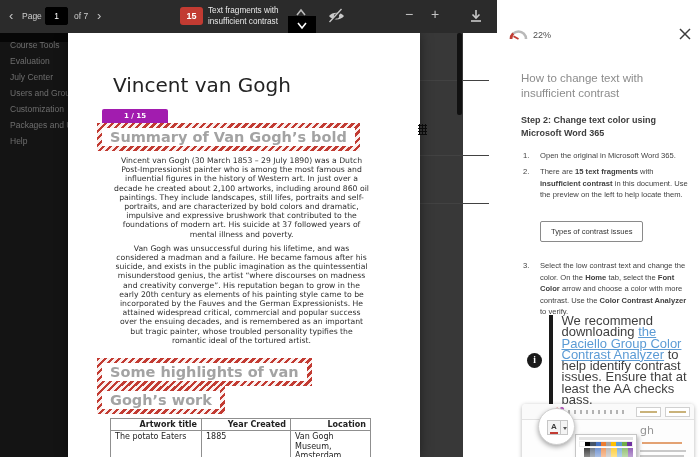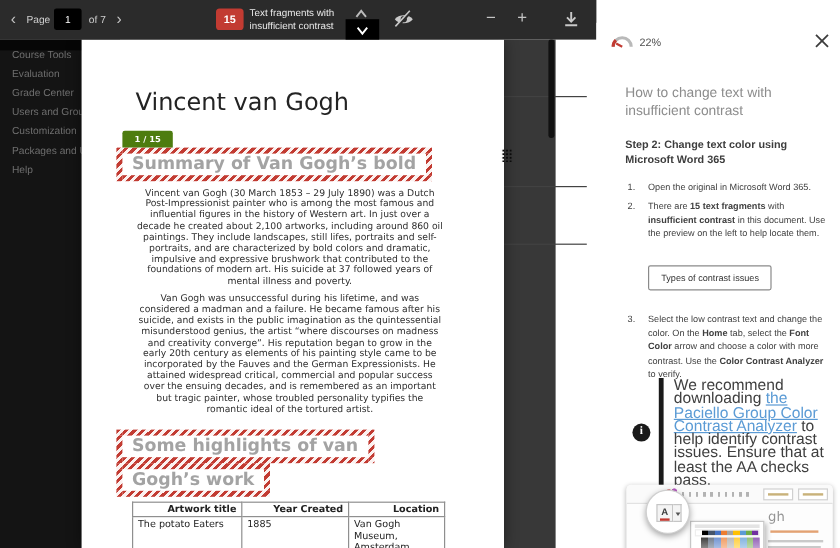--- a/index.html
+++ b/index.html
@@ -30,22 +30,22 @@
   .pv-scroll { position:absolute; right:1px; top:0; width:5px; height:424px; z-index:3; }
   .pv-thumb { width:5px; height:82px; background:#111; border-radius:2px; cursor:pointer; }
   .drag-handle { position:absolute; left:418px; top:91px; width:9px; height:11px; z-index:12; cursor:ew-resize;
                  background-image:radial-gradient(#0b0b0b 1px, transparent 1.2px); background-size:3px 3px; }
 
   
   .doc-page { position:absolute; left:68px; top:0; width:352px; height:424px; background:#fff; z-index:10;
               box-shadow:0 0 12px rgba(0,0,0,.45); font-family:"DejaVu Sans", sans-serif; overflow:hidden; }
   .doc-content { padding:40px 28px 0 45px; }
   .doc-title { font-size:20px; font-weight:400; color:#232323; margin:0 0 6px; letter-spacing:0; }
-  .issue-badge { display:inline-block; margin-left:-11px; background:#4d7c0f; color:#fff;
-                 font-size:7px; font-weight:bold; padding:3px 10px; border-radius:2px 2px 0 0; }
+  .issue-badge { display:inline-block; margin-left:-11px; background:#a21caf; color:#fff;
+                 font-size:7px; font-weight:bold; padding:3px 22px; border-radius:2px 2px 0 0; }
   .hatch { width:-moz-fit-content; width:fit-content; margin-left:-16px; background:#fff;
            border:5px solid transparent;
            border-image:repeating-linear-gradient(135deg,#c23b32 0,#c23b32 2.5px,#fbf1f0 2.5px,#fbf1f0 5px) 5;
            padding:1px 8px; font-size:14.5px; font-weight:bold; color:#a3a3a3; line-height:16px; }
   .doc-p { font-size:7.7px; line-height:9.2px; color:#2e2e2e; margin:5px 0 0; width:257px; text-align:center; }
   .hatch2a { margin-top:13px; }
   .hatch2b { margin-top:0; }
   .doc-table { border-collapse:collapse; margin:4px 0 0 -3px; font-size:8px; color:#222; }
   .doc-table th, .doc-table td { border:1px solid #8f8f8f; text-align:left; padding:1px 4px; vertical-align:top; }
   .doc-table th { font-weight:bold; font-size:8px; height:12px;text-align:right; }
@@ -118,21 +118,21 @@
 <body>
 
 <div class="app">
 
   <div class="preview-area">
 
     <div class="bb-sidebar">
       <div class="bb-active-block"></div>
       <div class="bb-item" style="top:7px">Course Tools</div>
       <div class="bb-item" style="top:23px">Evaluation</div>
-      <div class="bb-item" style="top:39px">Grade Center</div>
+      <div class="bb-item" style="top:39px">July Center</div>
       <div class="bb-item" style="top:55px">Users and Groups</div>
       <div class="bb-item" style="top:71px">Customization</div>
       <div class="bb-item" style="top:87px">Packages and Utilities</div>
       <div class="bb-item" style="top:103px">Help</div>
     </div>
 
     <div class="pv-line" style="top:47px"></div>
     <div class="pv-line" style="top:122px"></div>
     <div class="pv-line" style="top:170px"></div>
 

